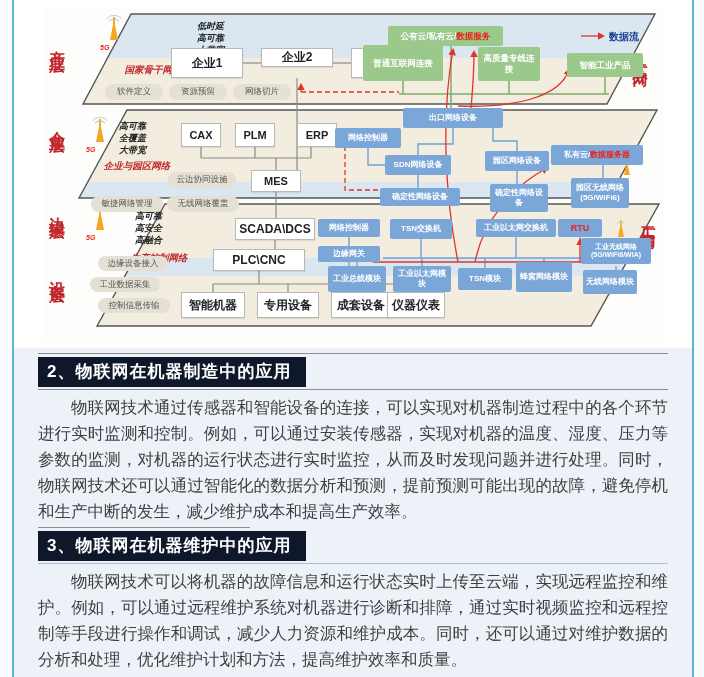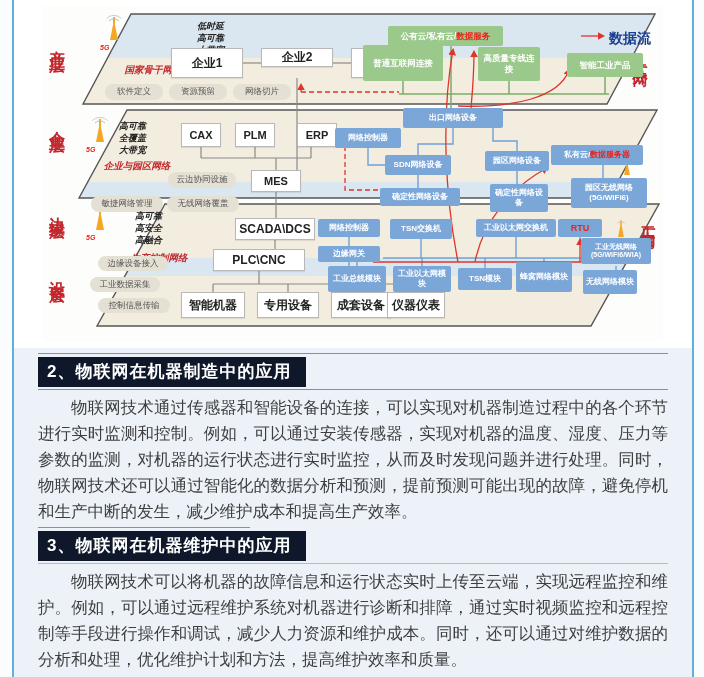--- a/index.html
+++ b/index.html
@@ -26,21 +26,21 @@
   .bbox { background:#7ba6d8; color:#fff; font-size:8px; font-weight:bold; line-height:1.2;
           border-radius:2px; padding:1px 2px; }
   .gbox { background:#9bc88b; color:#fff; font-size:8.5px; font-weight:bold; line-height:1.25;
           border-radius:2px; padding:1px 2px; }
   .pill { background:#e5e0d4; color:#555; font-size:8.5px; border-radius:9px; white-space:nowrap; }
   .feat { position:absolute; font-style:italic; font-weight:bold; color:#222; font-size:9px; line-height:1.35; }
   .netlabel { position:absolute; font-style:italic; font-weight:bold; color:#c1272d; font-size:9.5px;
               line-height:1.2; text-align:center; }
   .redtxt { color:#e8251c; }
   .g5 { position:absolute; color:#e8251c; font-weight:bold; font-size:7px; font-style:italic; }
-  .legend { position:absolute; font-size:14px; font-weight:bold; color:#1a3f8f;font-family:Liberation Mono, monospace; }
+  .legend { position:absolute; font-size:10px; font-weight:bold; color:#1a3f8f;font-family:Liberation Mono, monospace; }
   .tower { position:absolute; }
 
   
   .article { height:335px; background:#ecf2f8; padding:5px 24px 10px; }
   .rule { border-top:1px solid #8f8f8f; height:0; }
   .rule-short { border-top:1px solid #8f8f8f; height:0; width:212px; }
   .rule-light { border-top:1px solid #a9bfd0; height:0; }
   .sec-head { display:inline-block; background:#0f172a; color:#fff; font-size:17px; font-weight:bold;
               padding:3px 15px 4px 9px; margin:3px 0 2px; letter-spacing:1px; }
   .sec-body { font-size:16.5px; line-height:26px; color:#3f3f3f; text-align:justify;
@@ -225,21 +225,21 @@
         <div class="node pill" style="left:124px; top:190px; width:72px; height:16px;">无线网络覆盖</div>
         <div class="node bbox" style="left:360px; top:102px; width:100px; height:20px;">出口网络设备</div>
         <div class="node bbox" style="left:342px; top:149px; width:66px; height:20px;">SDN网络设备</div>
         <div class="node bbox" style="left:442px; top:145px; width:64px; height:20px;">园区网络设备</div>
         <div class="node bbox" style="left:508px; top:139px; width:92px; height:20px;">
           <span>私有云/</span>
             <span class="redtxt">数据服务器</span>
         </div>
         <div class="node bbox" style="left:337px; top:182px; width:80px; height:18px;">确定性网络设备</div>
         <div class="node bbox" style="left:447px; top:178px; width:58px; height:28px;">确定性网络设备</div>
-        <div class="node bbox" style="left:528px; top:172px; width:76px; height:30px;">园区无线网络 (5G/WiFi6)</div>
+        <div class="node bbox" style="left:528px; top:172px; width:58px; height:30px;">园区无线网络 (5G/WiFi6)</div>
 
         <div class="feat" style="left:92px; top:204px;">
           <div>高可靠</div>
           <div>高安全</div>
           <div>高融合</div>
         </div>
         <div class="netlabel" style="left:74px; top:246px; width:84px;">生产控制网络</div>
 
         <div class="node wbox" style="left:192px; top:212px; width:80px; height:22px;">SCADA\DCS</div>
         <div class="node bbox" style="left:275px; top:213px; width:62px; height:18px;">网络控制器</div>

